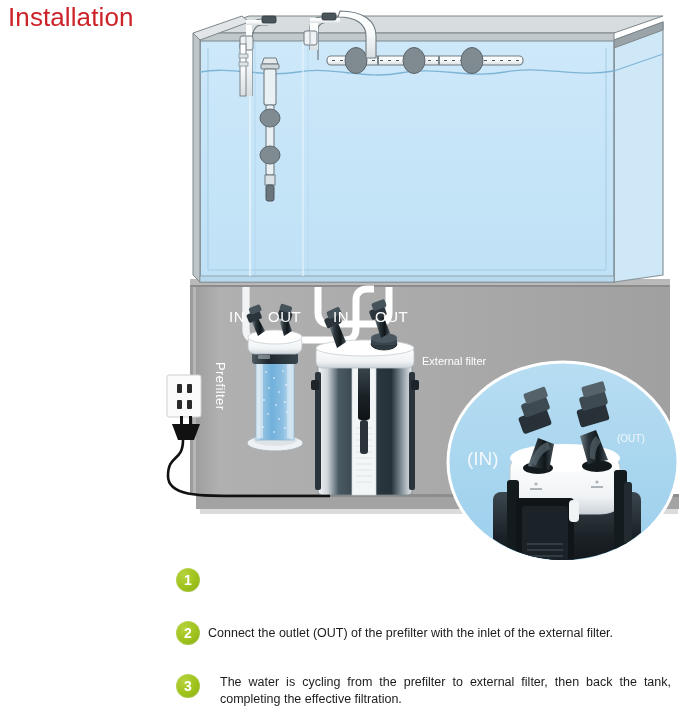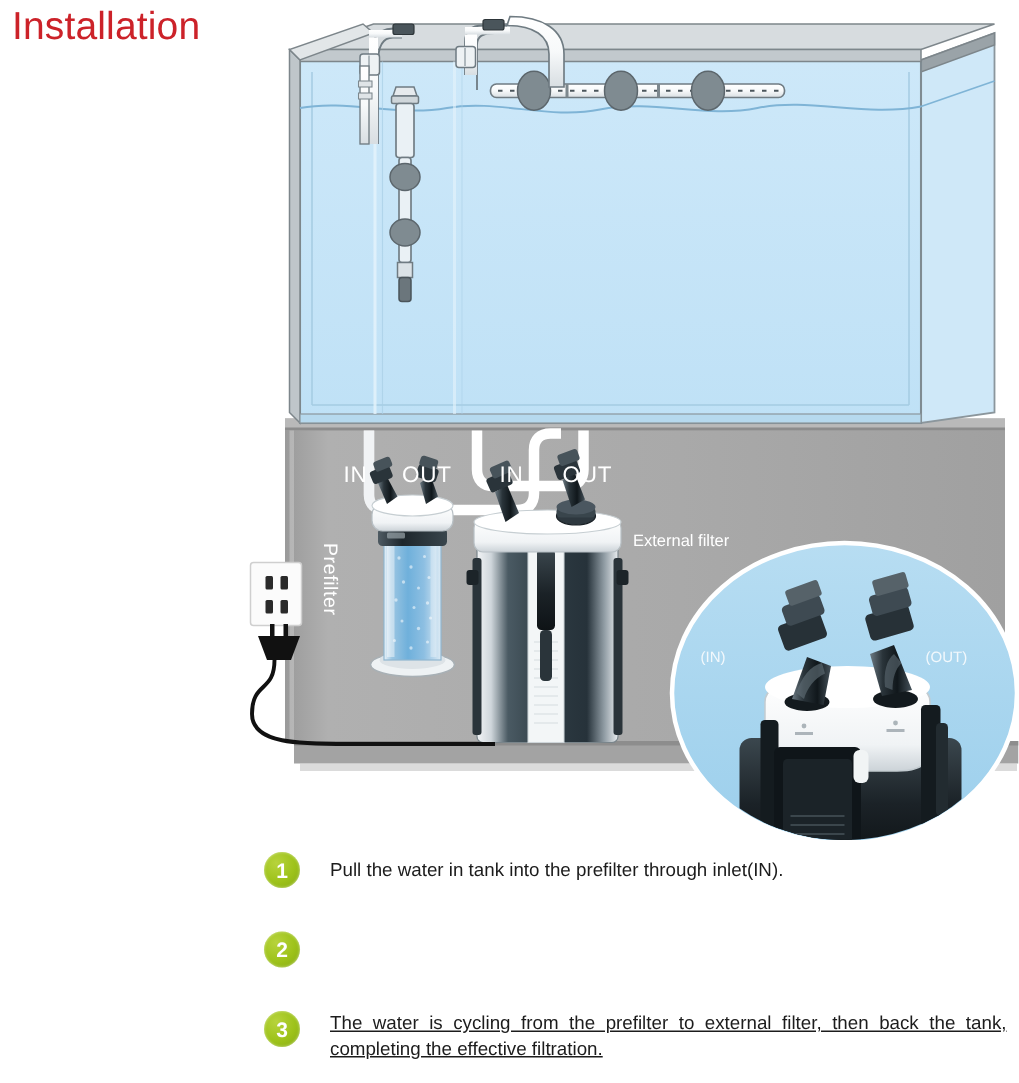--- a/index.html
+++ b/index.html
@@ -52,22 +52,22 @@
     font-size: 11px;
   }
   #label-prefilter {
     left: 213px; top: 362px;
     font-size: 13px;
     writing-mode: vertical-rl;
     text-orientation: mixed;
     letter-spacing: .4px;
   }
   #label-inset-in {
-    left: 467px; top: 433px;
-    font-size: 10px;
+    left: 467px; top: 448px;
+    font-size: 19px;
     color: #f2f8fc;
   }
   #label-inset-out {
     left: 617px; top: 433px;
     font-size: 10px;
     color: #f2f8fc;
   }
 
   
   #steps {
@@ -98,21 +98,21 @@
     box-shadow: inset 0 0 2px rgba(255,255,255,.6);
   }
   .step-text {
     font-size: 12.5px;
     color: #1c1c1c;
     line-height: 1.33;
     font-family: "Liberation Sans", sans-serif;
   }
   #step-1 .step-text { margin-left: 20px; padding-top: 4px; }
   #step-2 .step-text { margin-left: 8px;  padding-top: 4px; }
-  #step-3 .step-text { margin-left: 20px; padding-top: 0px; text-align: justify; width: 456px; text-decoration: underline; }
+  #step-3 .step-text { margin-left: 20px; padding-top: 0px; text-align: justify; width: 456px; }
 </style>
 </head>
 <body>
 
 <div id="page-title">Installation</div>
 
 <div id="diagram">
   <svg width="679" height="560" viewBox="0 0 679 560" xmlns="http://www.w3.org/2000/svg">
     <defs>
       <linearGradient id="gWater" x1="0" y1="0" x2="0" y2="1">
@@ -435,25 +435,25 @@
   <div class="diag-label" id="label-external-filter">External filter</div>
   <div class="diag-label" id="label-prefilter">Prefilter</div>
   <div class="diag-label" id="label-inset-in">(IN)</div>
   <div class="diag-label" id="label-inset-out">(OUT)</div>
 </div>
 
 <div id="steps">
 
   <div class="step" id="step-1">
     <div class="step-badge">1</div>
-    <div class="step-text">Pull the water in tank into the prefilter through inlet(IN).</div>
   </div>
 
   <div class="step" id="step-2">
     <div class="step-badge">2</div>
+    <div class="step-text">Connect the outlet (OUT) of the prefilter with the inlet of the external filter.</div>
   </div>
 
   <div class="step" id="step-3">
     <div class="step-badge">3</div>
     <div class="step-text">The water is cycling from the prefilter to external filter, then back the tank, completing the effective filtration.</div>
   </div>
 
 </div>
 
 </body></html>

